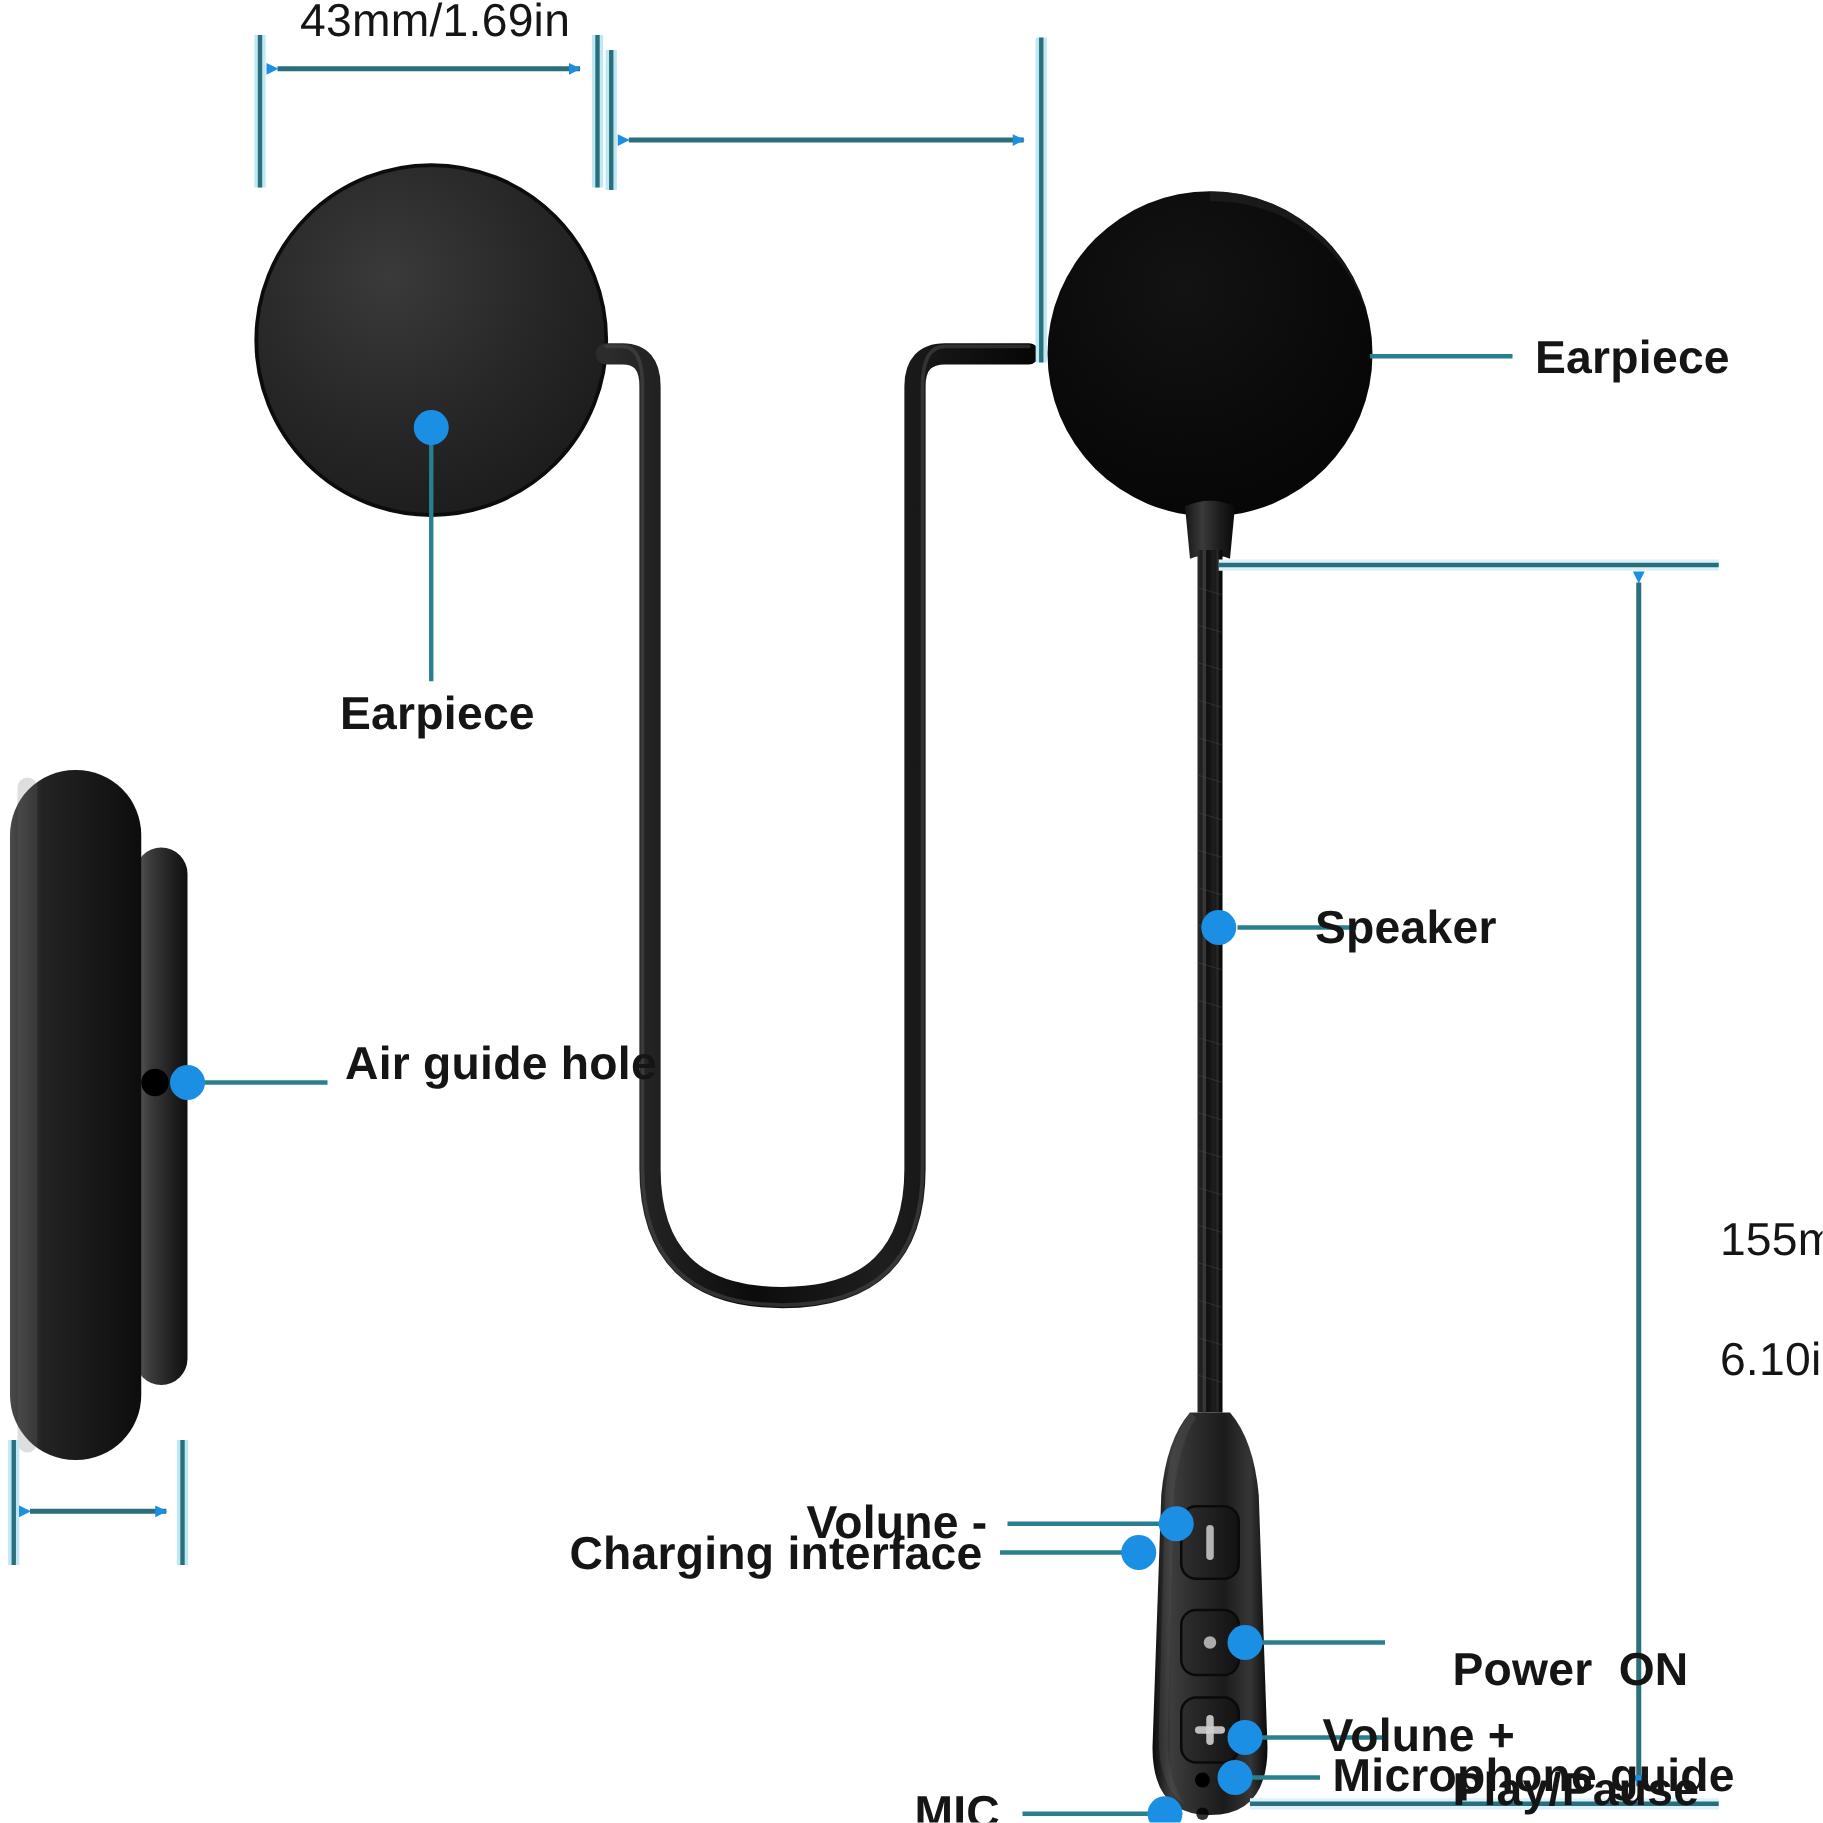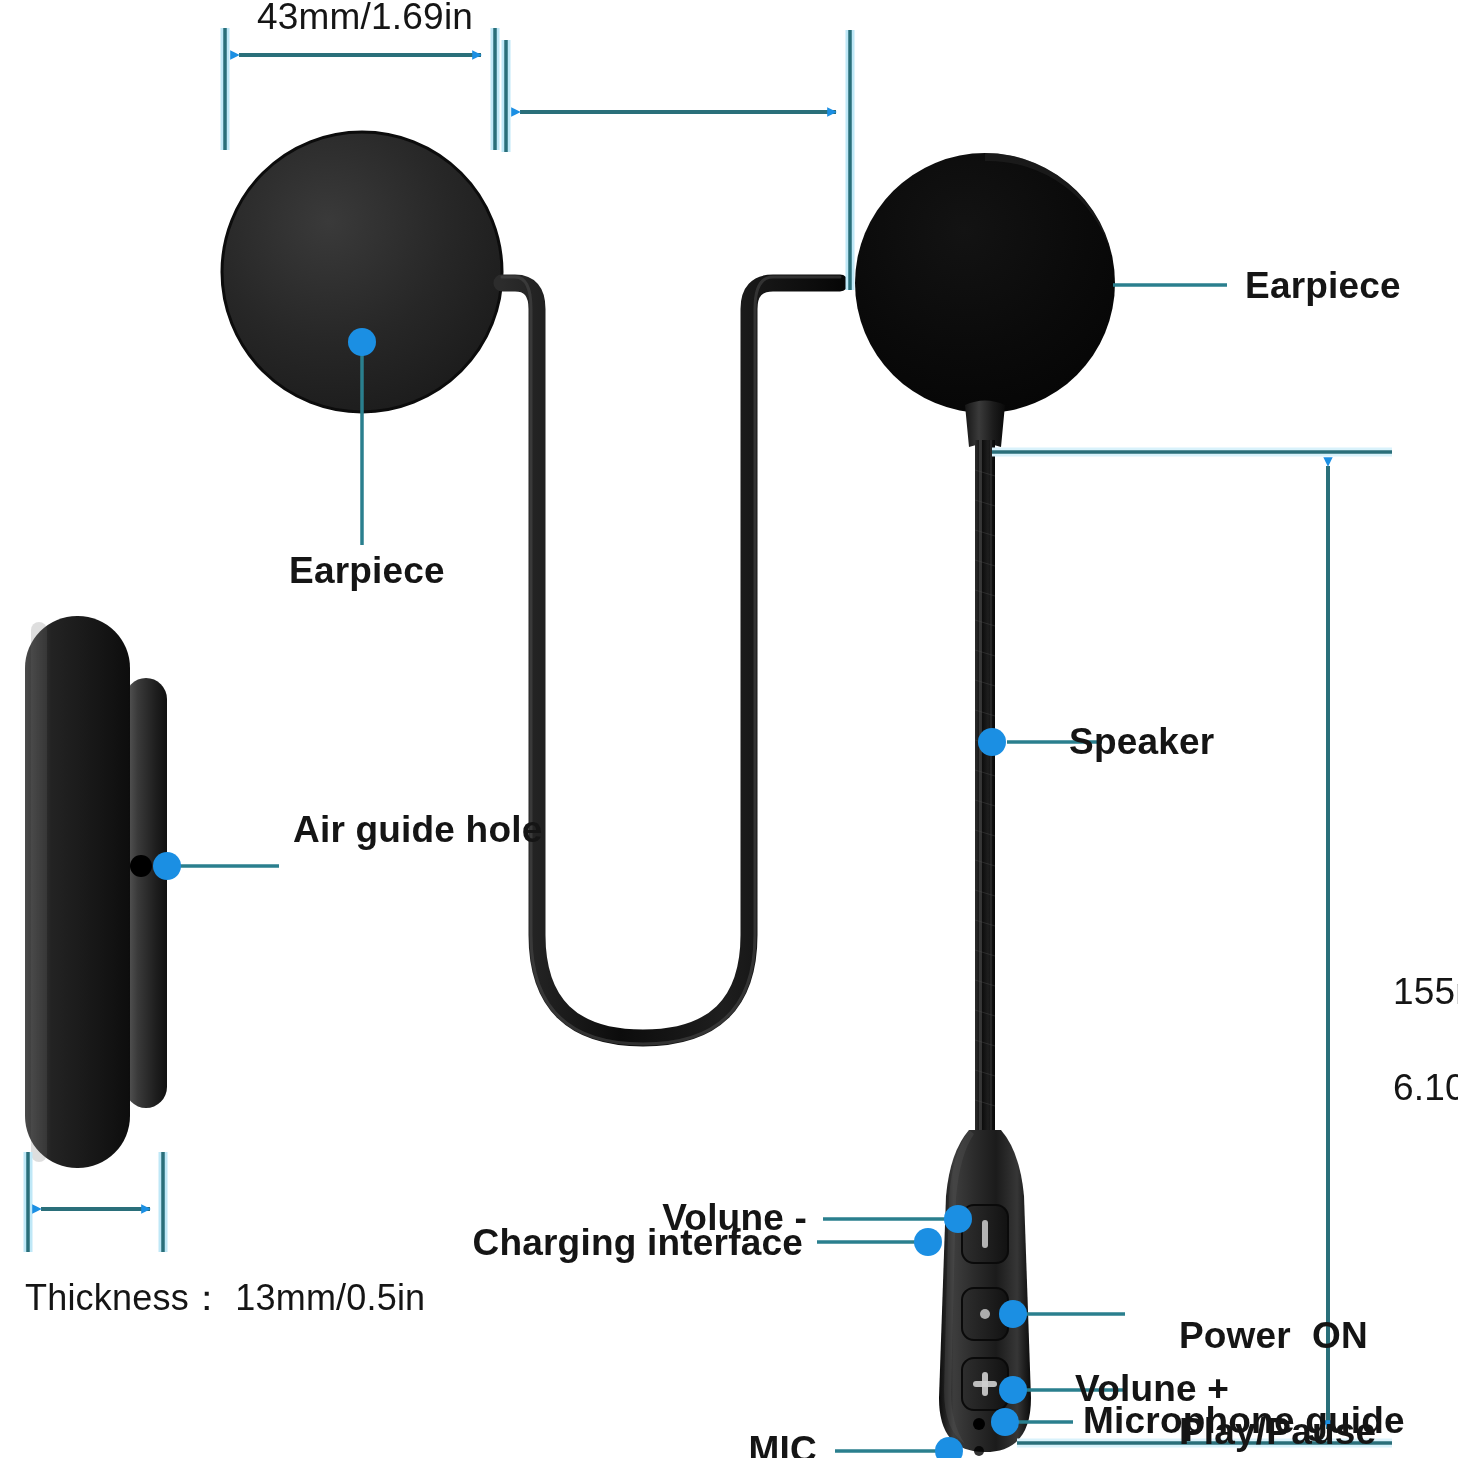--- a/index.html
+++ b/index.html
@@ -3,21 +3,21 @@
 <meta charset="utf-8">
 <style>
   html,body{margin:0;padding:0;background:#fff;}
   body{
     width:1458px;height:1458px;
     font-family:"Liberation Sans","DejaVu Sans",sans-serif;
     color:#141414;
     overflow:hidden;
     position:relative;
   }
-  #stage{position:absolute;inset:0;width:1153px;height:1458px;margin-left:17px;}
+  #stage{position:absolute;inset:0;width:1153px;height:1458px;}
   svg#art{position:absolute;left:0;top:0;width:1458px;height:1458px;}
   .lbl{
     position:absolute;
     white-space:pre;
     color:#151515;
     font-weight:400;
     letter-spacing:.2px;
     line-height:1.12;
   }
   .dim{font-size:37px;}
@@ -263,27 +263,26 @@
   </svg>
 
   <div class="lbl dim" style="left:240px; top:-4px;">43mm/1.69in</div>
 
 
   <div class="lbl dim two-line" style="left:1334px; top:920px;">
     <span>155mm/</span><br>
     <span>6.10in</span>
   </div>
 
-  <div class="lbl thick" style="left:8px; top:1278px;">Thickness： 13mm/0.5in</div>
 
   <div class="lbl callout" style="left:272px; top:550px;">Earpiece</div>
 
   <div class="lbl callout" style="left:1228px; top:265px;">Earpiece</div>
 
-  <div class="lbl callout" style="left:276px; top:809px;">Air guide hole</div>
+  <div class="lbl callout" style="left:276px; top:830px;">Air guide hole</div>
 
   <div class="lbl callout" style="left:1052px; top:721px;">Speaker</div>
 
   <div class="lbl callout r" style="left:406px; width:380px; top:1222px;">Charging interface</div>
 
   <div class="lbl callout r" style="left:480px; width:310px; top:1197px;">Volune -</div>
 
   <div class="lbl callout two-line" style="left:1120px; top:1264px;">
     <span>Power  ON</span><br>
     <span>Play/Pause</span>

